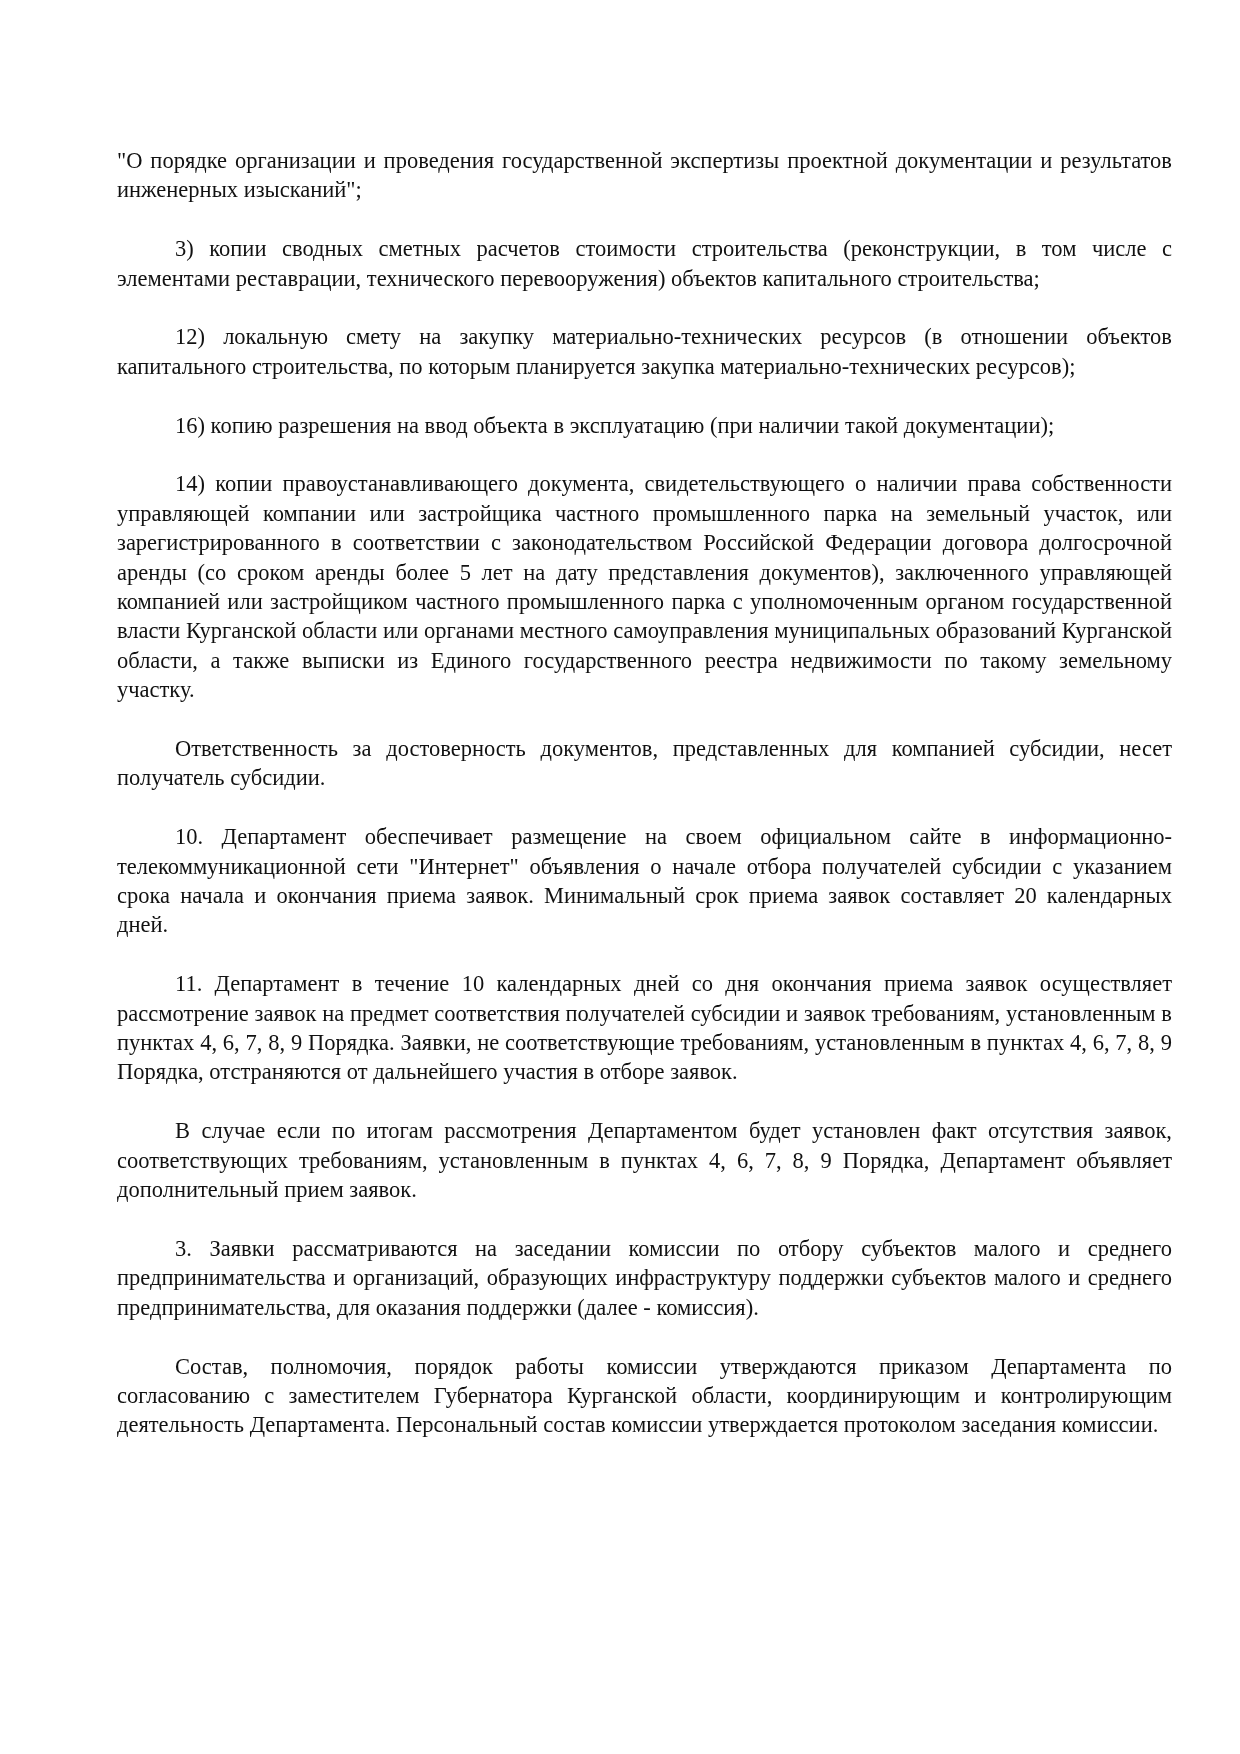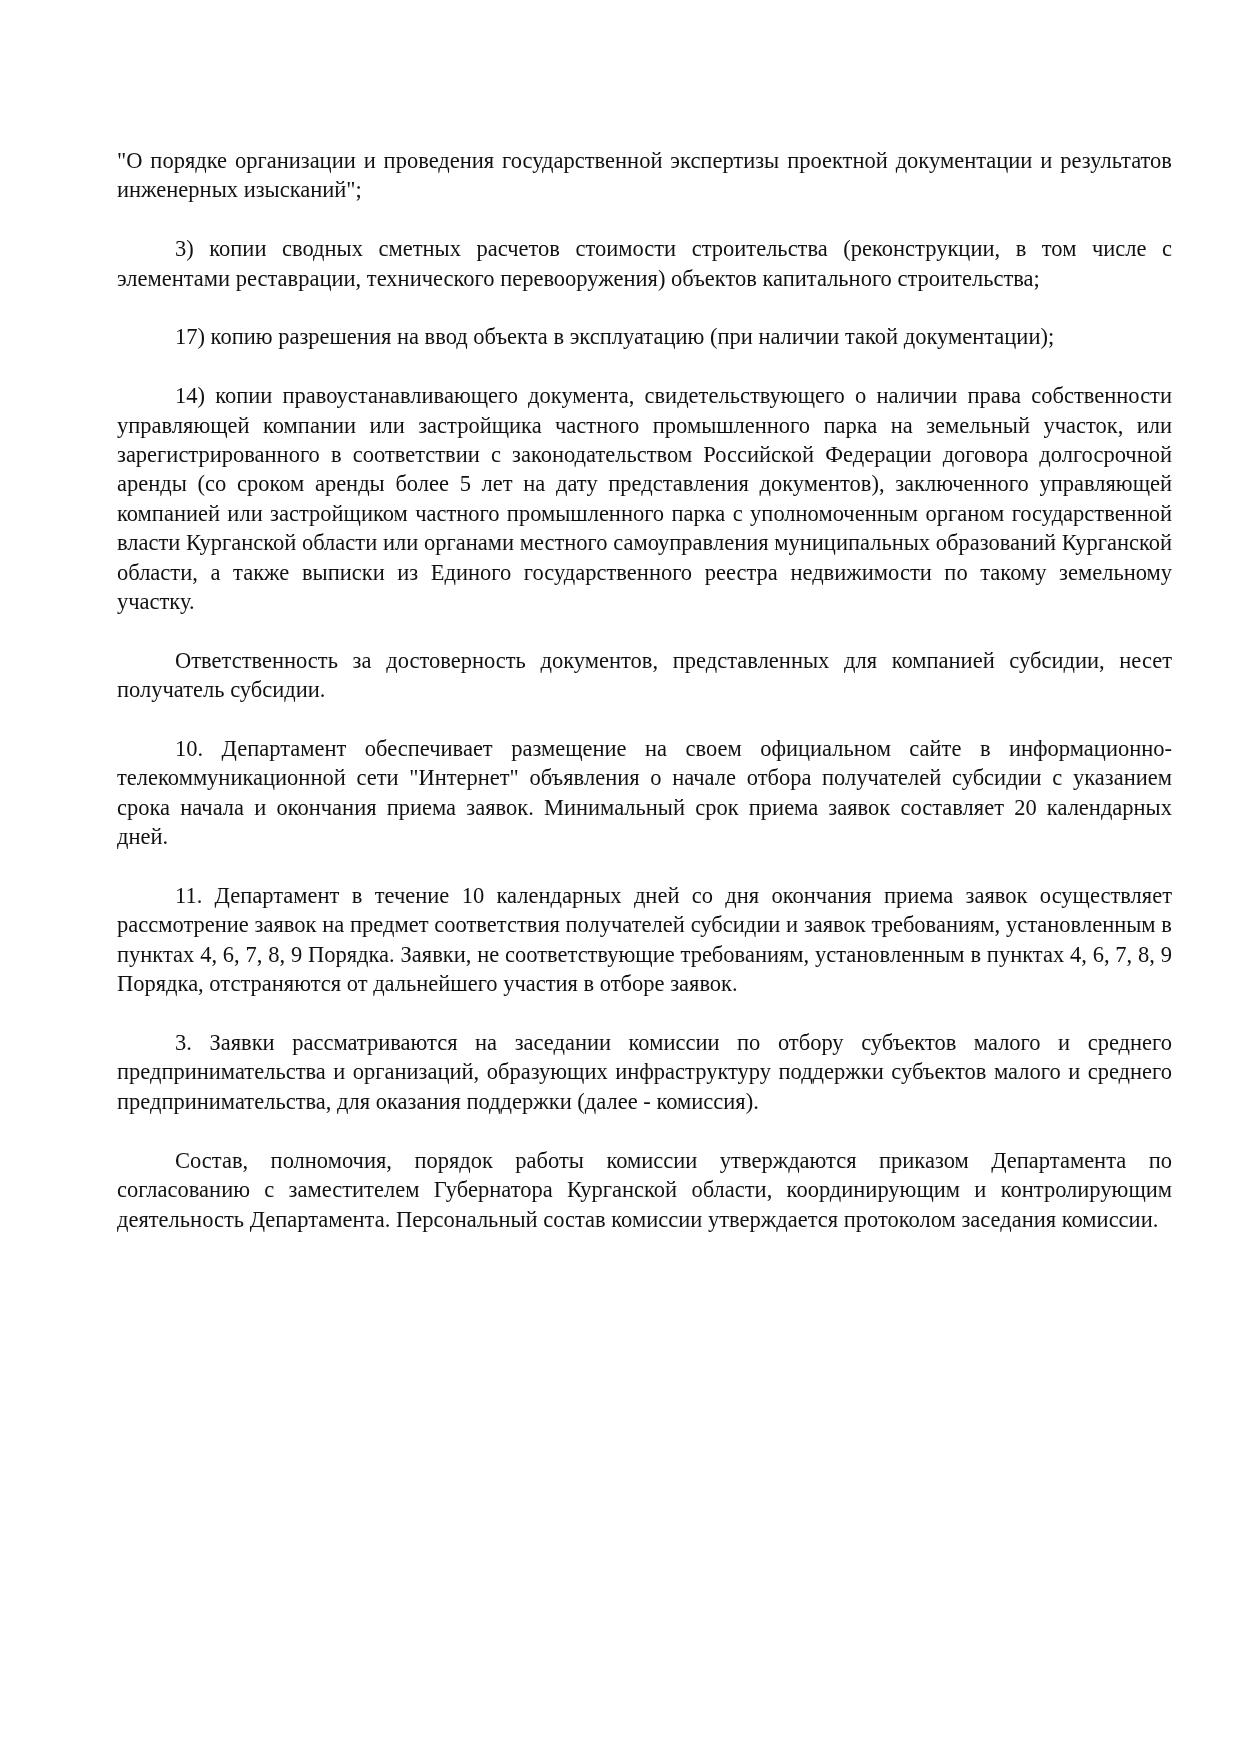--- a/index.html
+++ b/index.html
@@ -20,20 +20,22 @@
       text-indent: 58px;
     }
     .para.noindent { text-indent: 0; }
   </style>
 </head>
 <body>
 
 <div class="page">
   <p class="para noindent">"О порядке организации и проведения государственной экспертизы проектной документации и результатов инженерных изысканий";</p>
   <p class="para">3) копии сводных сметных расчетов стоимости строительства (реконструкции, в том числе с элементами реставрации, технического перевооружения) объектов капитального строительства;</p>
-  <p class="para">17) копию разрешения на ввод объекта в эксплуатацию (при наличии такой документации);</p>
+  <p class="para">12) локальную смету на закупку материально-технических ресурсов (в отношении объектов капитального строительства, по которым планируется закупка материально-технических ресурсов);</p>
+  <p class="para">16) копию разрешения на ввод объекта в эксплуатацию (при наличии такой документации);</p>
   <p class="para">14) копии правоустанавливающего документа, свидетельствующего о наличии права собственности управляющей компании или застройщика частного промышленного парка на земельный участок, или зарегистрированного в соответствии с законодательством Российской Федерации договора долгосрочной аренды (со сроком аренды более 5 лет на дату представления документов), заключенного управляющей компанией или застройщиком частного промышленного парка с уполномоченным органом государственной власти Курганской области или органами местного самоуправления муниципальных образований Курганской области, а также выписки из Единого государственного реестра недвижимости по такому земельному участку.</p>
   <p class="para">Ответственность за достоверность документов, представленных для компанией субсидии, несет получатель субсидии.</p>
   <p class="para">10. Департамент обеспечивает размещение на своем официальном сайте в информационно-телекоммуникационной сети "Интернет" объявления о начале отбора получателей субсидии с указанием срока начала и окончания приема заявок. Минимальный срок приема заявок составляет 20 календарных дней.</p>
   <p class="para">11. Департамент в течение 10 календарных дней со дня окончания приема заявок осуществляет рассмотрение заявок на предмет соответствия получателей субсидии и заявок требованиям, установленным в пунктах 4, 6, 7, 8, 9 Порядка. Заявки, не соответствующие требованиям, установленным в пунктах 4, 6, 7, 8, 9 Порядка, отстраняются от дальнейшего участия в отборе заявок.</p>
+  <p class="para">В случае если по итогам рассмотрения Департаментом будет установлен факт отсутствия заявок, соответствующих требованиям, установленным в пунктах 4, 6, 7, 8, 9 Порядка, Департамент объявляет дополнительный прием заявок.</p>
   <p class="para">3. Заявки рассматриваются на заседании комиссии по отбору субъектов малого и среднего предпринимательства и организаций, образующих инфраструктуру поддержки субъектов малого и среднего предпринимательства, для оказания поддержки (далее - комиссия).</p>
   <p class="para">Состав, полномочия, порядок работы комиссии утверждаются приказом Департамента по согласованию с заместителем Губернатора Курганской области, координирующим и контролирующим деятельность Департамента. Персональный состав комиссии утверждается протоколом заседания комиссии.</p>
 </div>
 
 </body></html>

